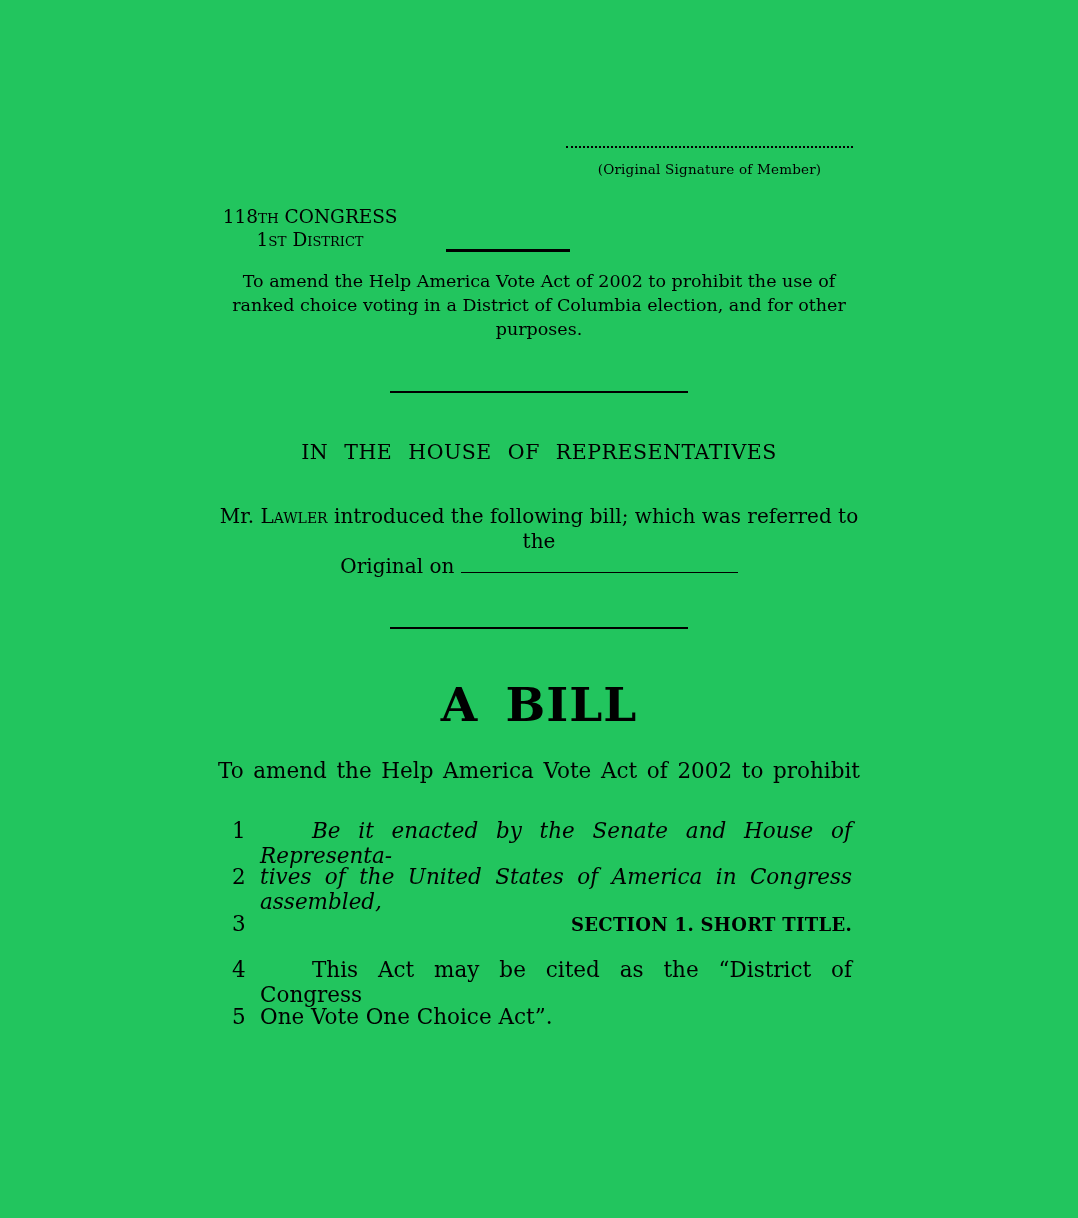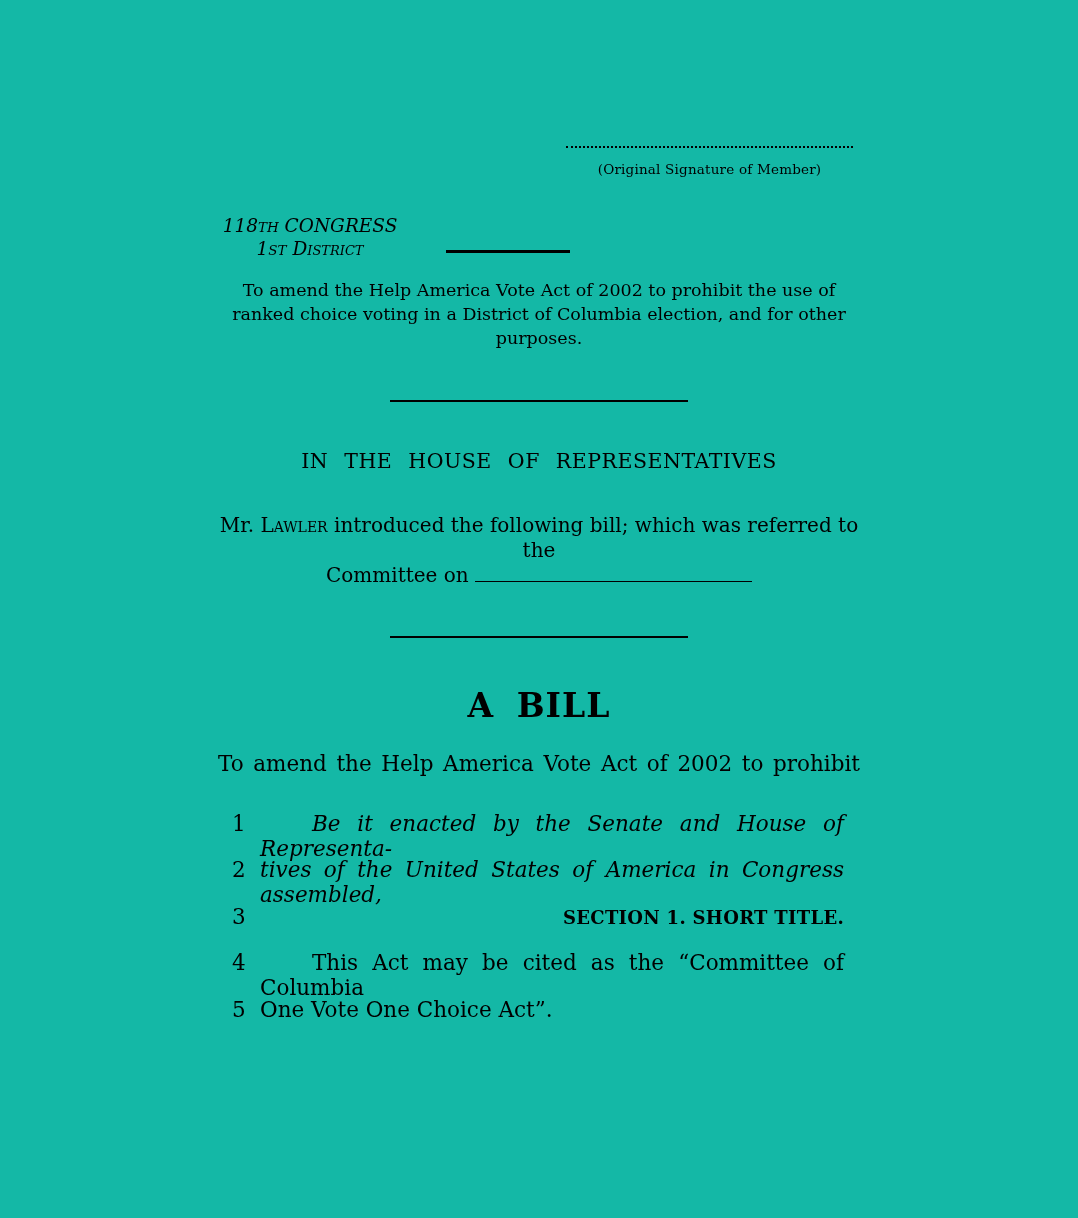--- a/index.html
+++ b/index.html
@@ -2,21 +2,21 @@
 <html><head>
 <meta charset="utf-8">
 <style>
   * { margin: 0; padding: 0; box-sizing: border-box; }
   html, body { background: #ffffff; }
   .page {
     position: relative;
     width: 1078px;
     height: 1218px;
     margin: 0 auto;
-    background: #14b8a6;
+    background: #22c55e;
     color: #000000;
     font-family: "DejaVu Serif", "Liberation Serif", serif;
     overflow: hidden;
   }
   .content {
     width: 642px;
     margin: 0 auto;
     padding-top: 138px;
   }
 
@@ -35,24 +35,23 @@
   }
   .sig-label {
     font-size: 13.5px;
     margin-top: 13px;
     letter-spacing: 0.2px;
   }
 
   
   .head-row {
     display: flex;
-    align-items: flex-start;
-    margin-top: 30px;
+    align-items: flex-end;
+    margin-top: 21px;
     margin-left: 2px;
-    font-style: italic;
   }
   .congress-block {
     text-align: center;
     font-size: 18.5px;
     line-height: 22px;
     padding-top: 8px;
     width: 180px;
   }
   .ordinal { font-size: 13.5px; }
   .smallcaps { font-variant: small-caps; }
@@ -113,21 +112,21 @@
     display: inline-block;
     width: 277px;
     border-bottom: 1.5px solid #000;
     height: 15px;
   }
 
   
   .bill-heading {
     margin-top: 48px;
     text-align: center;
-    font-size: 33px;
+    font-size: 47px;
     font-weight: bold;
     word-spacing: 10px;
     letter-spacing: 1px;
   }
 
   
   .long-title {
     margin-top: 21px;
     font-size: 21.5px;
     line-height: 35.5px;
@@ -142,21 +141,21 @@
     display: flex;
     align-items: baseline;
     height: 46.5px;
     font-size: 21.5px;
   }
   .line-num {
     flex: none;
     width: 28px;
     margin-left: 14px;
   }
-  .line-text { flex: 1; margin-right: 16px; }
+  .line-text { flex: 1; margin-right: 8px; }
   .just { text-align: justify; text-align-last: justify; }
   .indent-first { text-indent: 52px; }
   .italic { font-style: italic; }
   .sec-heading {
     font-weight: bold;
     font-size: 18px;
     letter-spacing: 0.3px;
     text-align: right;
   }
 </style>
@@ -184,21 +183,21 @@
     </div>
 
     <div class="preamble">To amend the Help America Vote Act of 2002 to prohibit the use of ranked choice voting in a District of Columbia election, and for other purposes.</div>
 
     <div class="rule rule-1"></div>
 
     <div class="chamber">IN THE HOUSE OF REPRESENTATIVES</div>
 
     <div class="sponsor">
       <div><span>Mr. </span><span class="smallcaps">Lawler</span><span> introduced the following bill; which was referred to the</span></div>
-      <div><span>Committee on </span><span class="committee-blank"></span></div>
+      <div><span>Original on </span><span class="committee-blank"></span></div>
     </div>
 
     <div class="rule rule-2"></div>
 
     <div class="bill-heading">A BILL</div>
 
     <div class="long-title">
       <div class="lt-line lt-just">To amend the Help America Vote Act of 2002 to prohibit</div>
     </div>
 
@@ -210,21 +209,21 @@
       <div class="body-row">
         <span class="line-num">2</span>
         <span class="line-text italic just">tives of the United States of America in Congress assembled,</span>
       </div>
       <div class="body-row">
         <span class="line-num">3</span>
         <span class="line-text sec-heading">SECTION 1. SHORT TITLE.</span>
       </div>
       <div class="body-row">
         <span class="line-num">4</span>
-        <span class="line-text just indent-first">This Act may be cited as the “Committee of Columbia</span>
+        <span class="line-text just indent-first">This Act may be cited as the “District of Congress</span>
       </div>
       <div class="body-row">
         <span class="line-num">5</span>
         <span class="line-text">One Vote One Choice Act”.</span>
       </div>
     </div>
 
   </div>
 </div>
 

